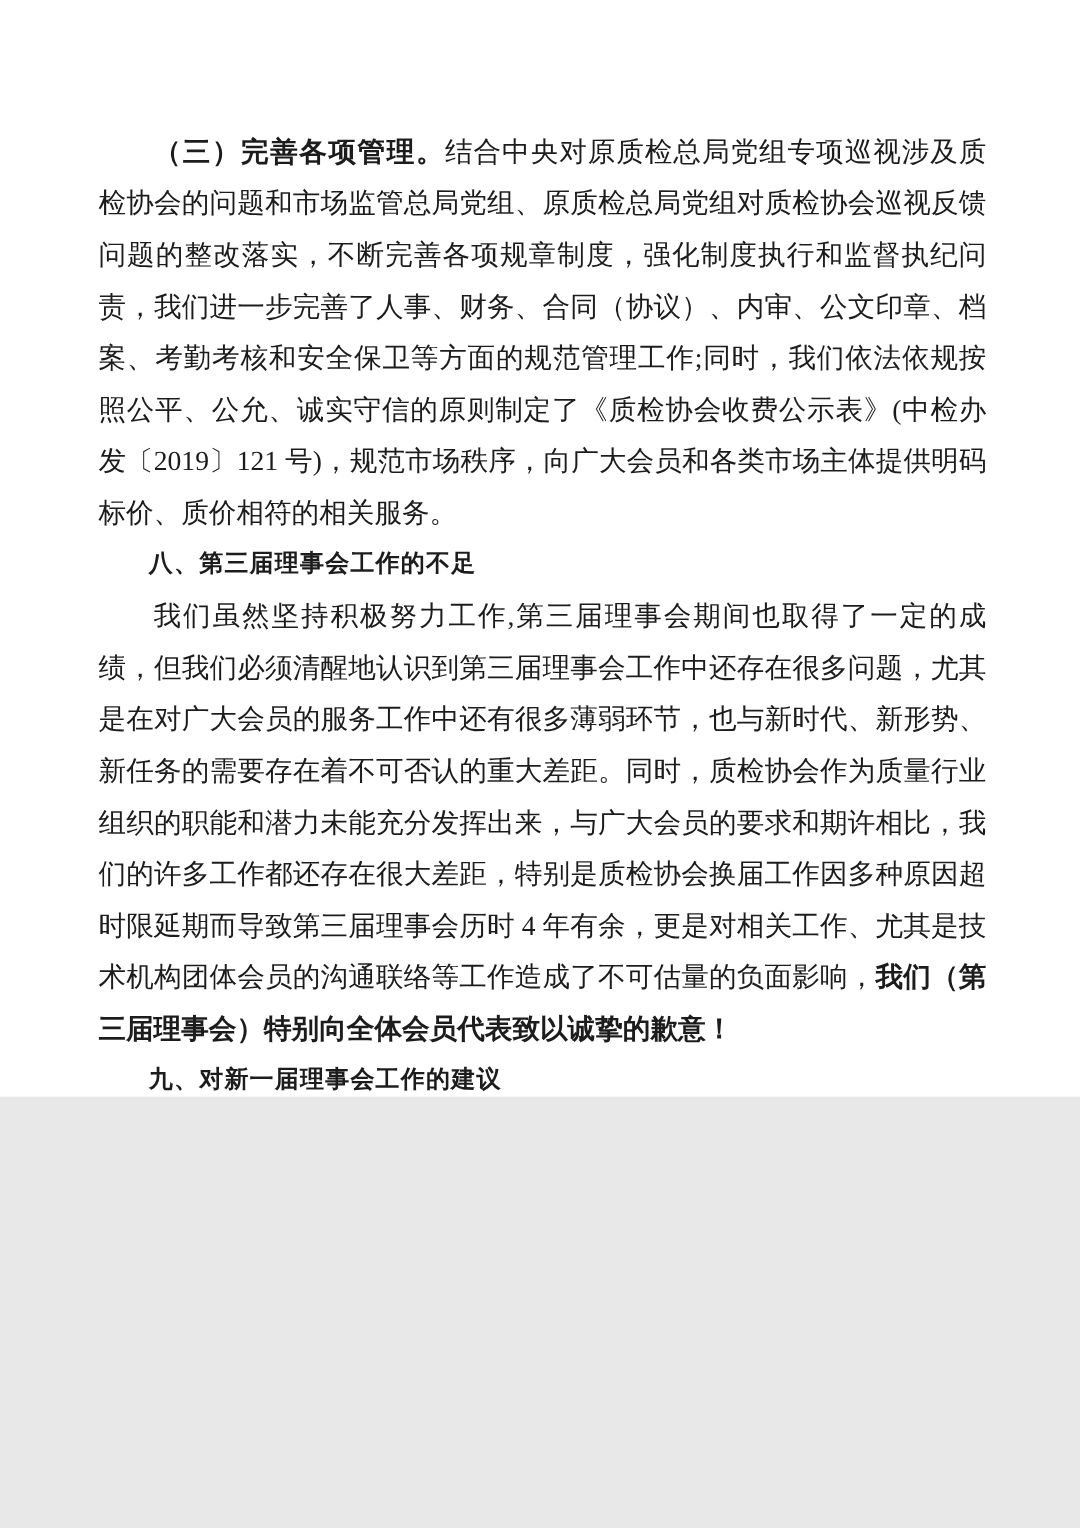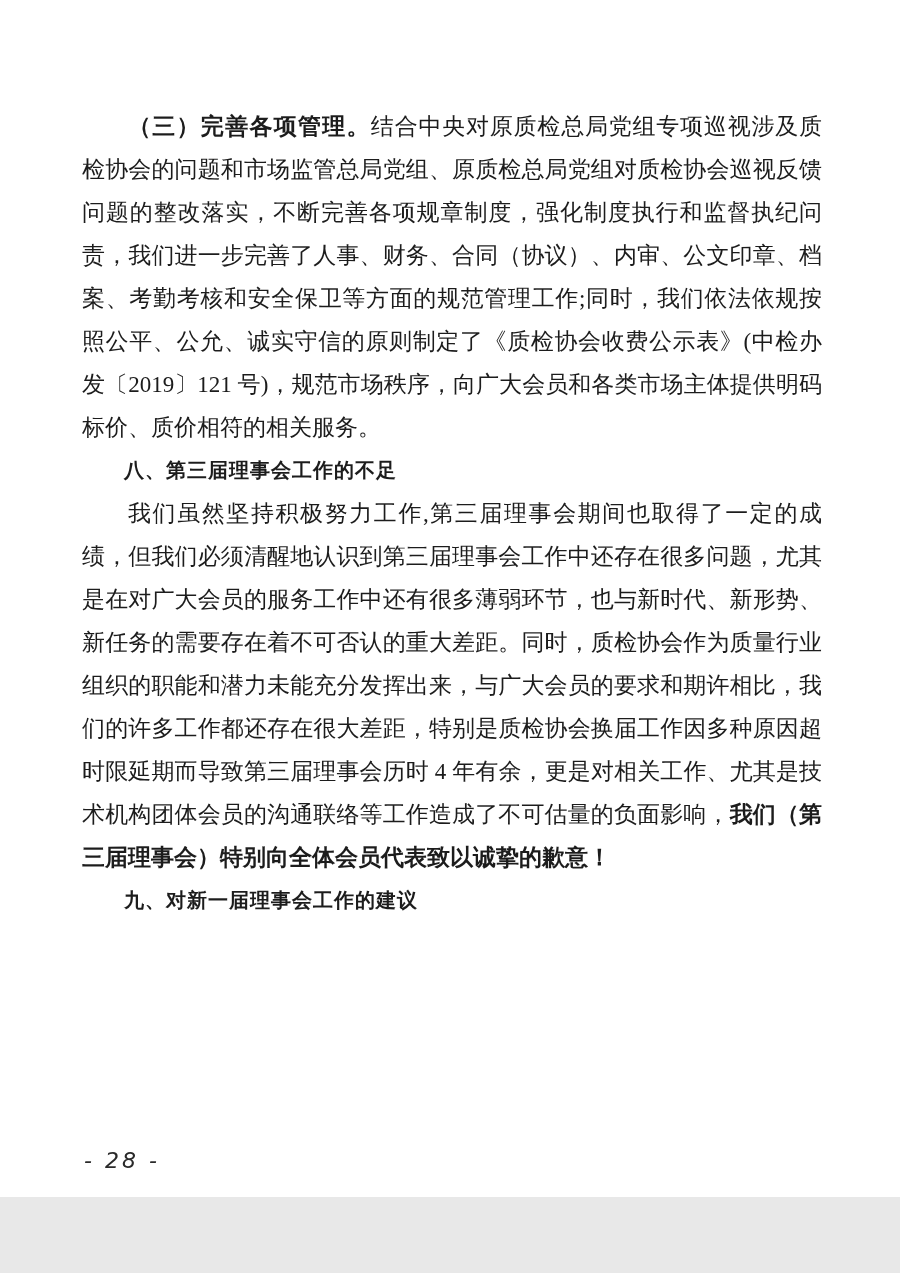--- a/index.html
+++ b/index.html
@@ -3,21 +3,21 @@
 <meta charset="utf-8">
 <style>
   html, body {
     margin: 0;
     padding: 0;
     background: #e8e8e8;
   }
   .page {
     position: relative;
     width: 900px;
-    height: 1197px;
+    height: 914px;
     background: #ffffff;
     overflow: hidden;
     color: #1c1c1c;
     font-family: "Liberation Serif", serif;
   }
   .content {
     position: absolute;
     left: 82px;
     top: 105px;
     width: 740px;

